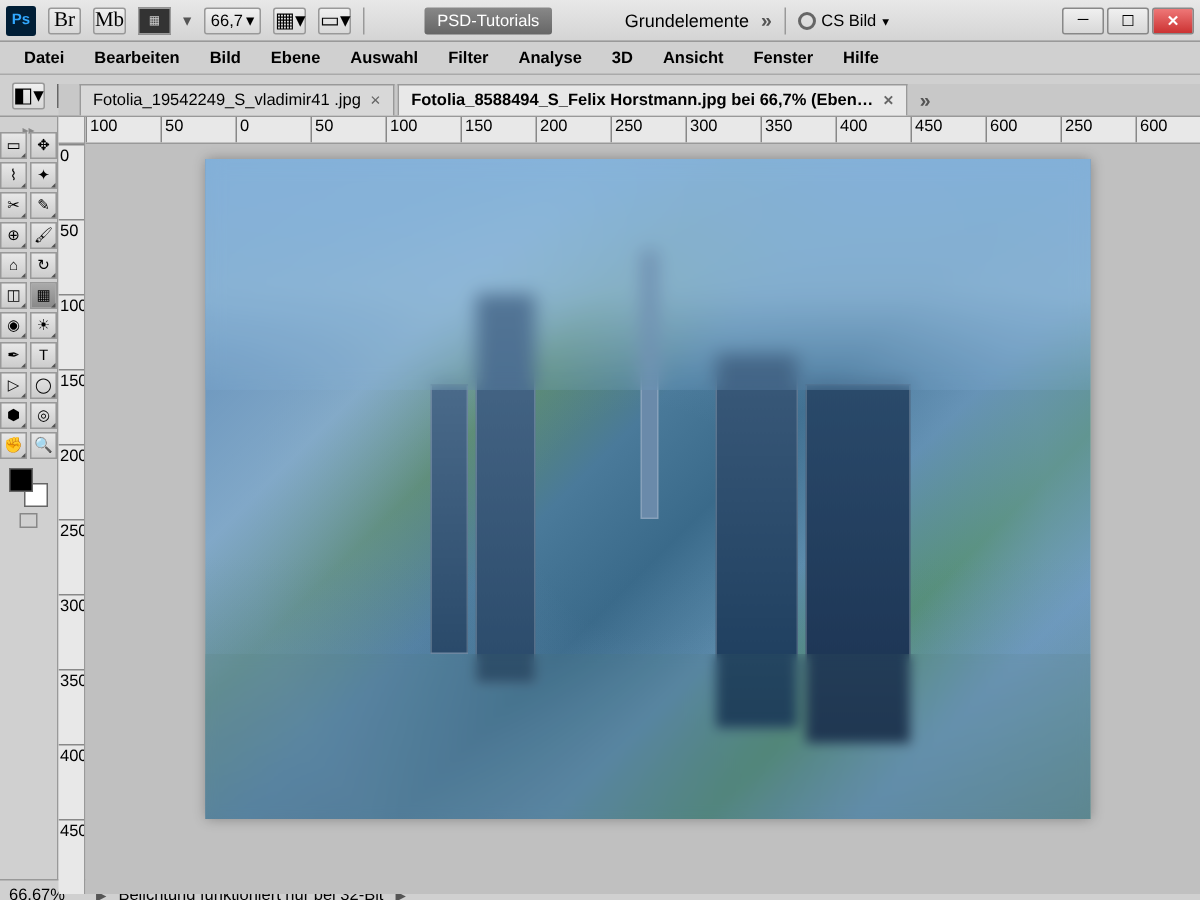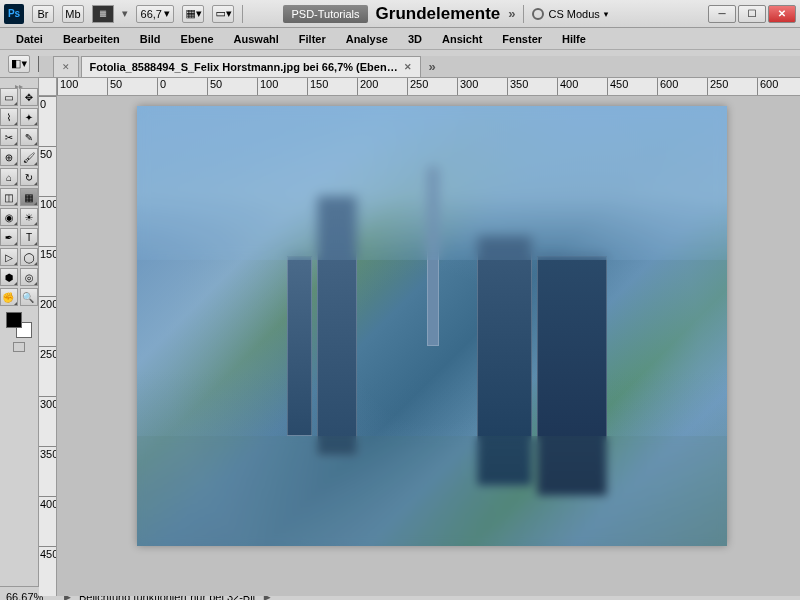--- a/index.html
+++ b/index.html
@@ -1,25 +1,25 @@
 <!DOCTYPE html>
 <html><head>
 <meta charset="utf-8">
 <style>
 * { margin:0; padding:0; box-sizing:border-box; font-family:"Segoe UI",Tahoma,sans-serif; font-size:11px; }
 body { background:#b8b8b8; width:800px; height:600px; overflow:hidden; }
 
 
 .titlebar { height:28px; background:linear-gradient(#e8e8e8,#d4d4d4); border-bottom:1px solid #999; display:flex; align-items:center; padding:0 4px; gap:8px;justify-content:space-between; }
 .ps-logo { width:20px; height:20px; background:#001e36; color:#31a8ff; display:flex; align-items:center; justify-content:center; font-weight:bold; font-size:10px; border-radius:2px; }
-.tb-btn { width:22px; height:18px; background:linear-gradient(#f0f0f0,#d8d8d8); border:1px solid #999; border-radius:2px; display:flex; align-items:center; justify-content:center; font-size:11px; }
+.tb-btn { width:22px; height:18px; background:linear-gradient(#f0f0f0,#d8d8d8); border:1px solid #999; border-radius:2px; display:flex; align-items:center; justify-content:center; font-size:14px;font-family:Liberation Serif, serif; }
 .tb-dd { height:18px; background:linear-gradient(#f0f0f0,#d8d8d8); border:1px solid #999; border-radius:2px; display:flex; align-items:center; padding:0 4px; font-size:10px; gap:2px; }
 .filmstrip { width:22px; height:18px; background:#333; border:1px solid #999; display:flex; align-items:center; justify-content:center; }
 .tb-badge { background:linear-gradient(#888,#666); color:#fff; padding:3px 8px; border-radius:2px; font-size:11px;margin-left:32px; }
-.tb-text { font-weight:bold; font-size:17px; }
+.tb-text { font-weight:normal; font-size:12px;margin-left:41px; }
 .arrow-right { font-size:13px; font-weight:bold; color:#555; }
 .cs-live { display:flex; align-items:center; gap:4px; }
 .cs-circle { width:12px; height:12px; border:2px solid #666; border-radius:50%; }
 .win-btns { margin-left:auto; display:flex; gap:2px; }
 .win-btn { width:28px; height:18px; border:1px solid #888; border-radius:2px; display:flex; align-items:center; justify-content:center; font-size:10px; }
 .win-min { background:linear-gradient(#f0f0f0,#d8d8d8); }
 .win-max { background:linear-gradient(#f0f0f0,#d8d8d8); }
 .win-close { background:linear-gradient(#e77,#c33); color:#fff; font-weight:bold; }
 
 
@@ -104,21 +104,21 @@
     </div>
   <div class="tb-btn">▦▾</div>
   <div class="tb-btn">▭▾</div>
   <span style="width:1px;height:18px;background:#999"></span>
   <div class="tb-badge">PSD-Tutorials</div>
   <div class="tb-text">Grundelemente</div>
   <span class="arrow-right">»</span>
   <span style="width:1px;height:18px;background:#999"></span>
   <div class="cs-live">
     <span class="cs-circle"></span>
-    <span>CS Modus</span>
+    <span>CS Bild</span>
       <span style="font-size:9px">▾</span>
   </div>
   <div class="win-btns">
     <div class="win-btn win-min">─</div>
     <div class="win-btn win-max">☐</div>
     <div class="win-btn win-close">✕</div>
   </div>
 </div>
 
 <div class="menubar">
@@ -204,20 +204,21 @@
     </div>
     <div style="margin-top:4px;display:flex;gap:2px">
       <div style="width:12px;height:10px;border:1px solid #888"></div>
     </div>
   </div>
 
   <div class="canvas-wrap">
 
     <div class="doctabs-row" style="position:absolute;top:-22px;left:0;right:0;padding-left:14px">
       <div class="doctab">
+          <span>Fotolia_19542249_S_vladimir41 .jpg</span>
           <span class="close">✕</span>
         </div>
       <div class="doctab active">
           <span style="overflow:hidden;text-overflow:ellipsis">Fotolia_8588494_S_Felix Horstmann.jpg bei 66,7% (Ebene 1, Ebenenmaske/8)</span>
           <span class="close">✕</span>
         </div>
       <div class="doctabs-end">
           <span class="arrow-right">»</span>
         </div>
     </div>

